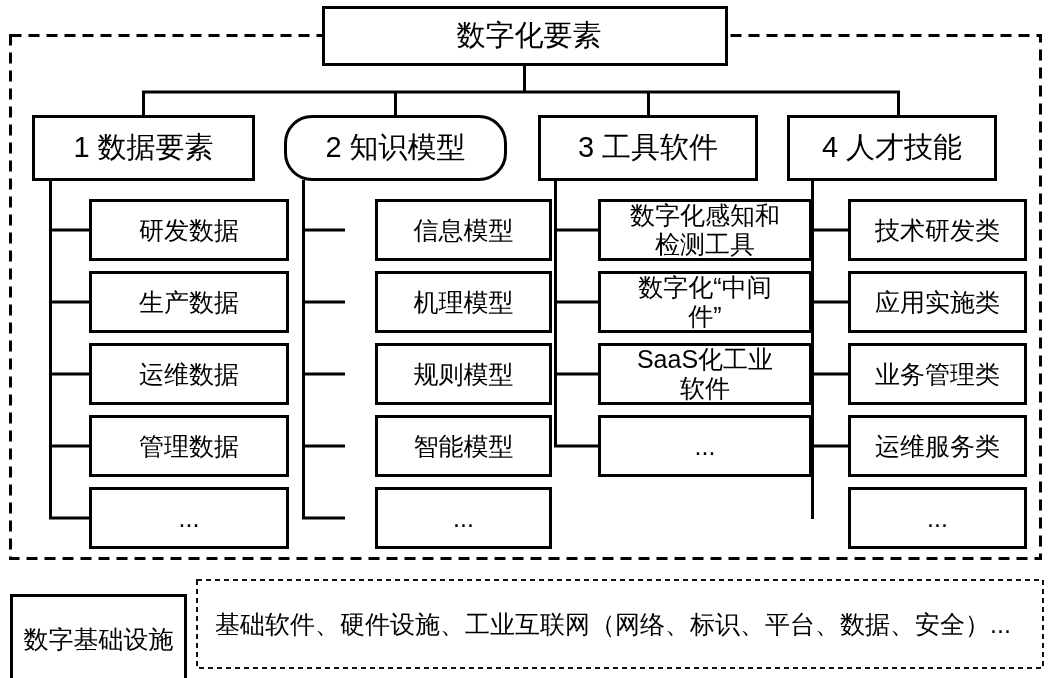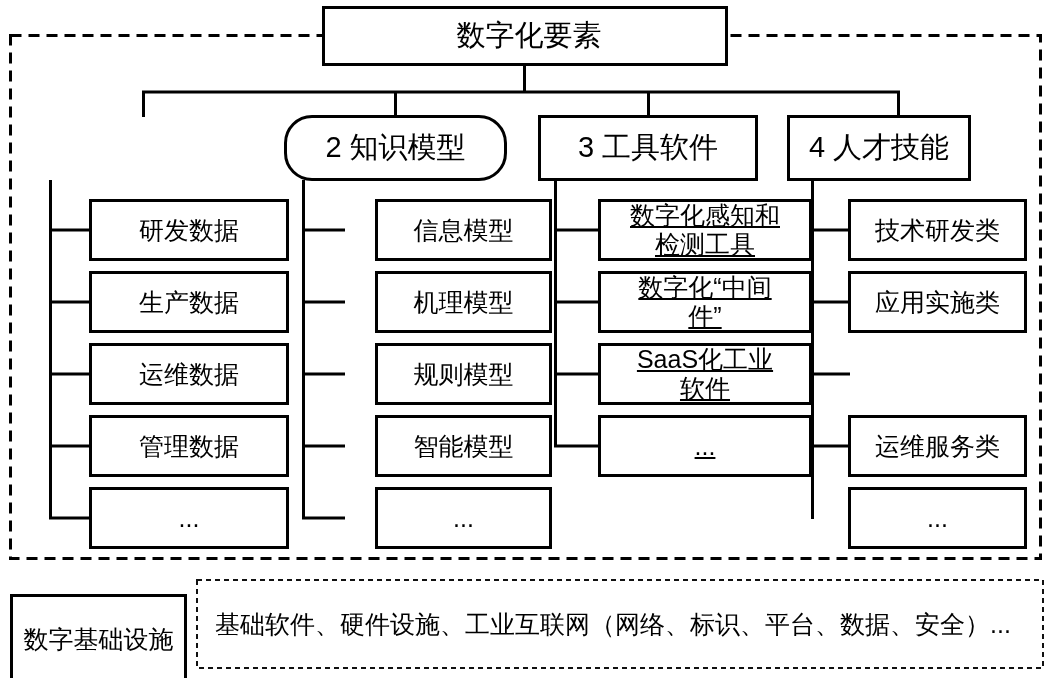--- a/index.html
+++ b/index.html
@@ -6,25 +6,25 @@
   .stage{position:relative;width:1048px;height:678px;background:#fff;overflow:hidden;
          font-family:"Liberation Sans","DejaVu Sans",sans-serif;color:#000;}
   .overlay{position:absolute;left:0;top:0;width:1048px;height:678px;z-index:1;}
   .box{position:absolute;z-index:2;background:#fff;border:3px solid #000;box-sizing:border-box;
        display:flex;align-items:center;justify-content:center;text-align:center;}
   .root{left:322px;top:6px;width:406px;height:60px;font-size:29px;padding-left:8px;}
   .cat{top:115px;height:66px;font-size:29px;}
   .cat1{left:32px;width:223px;}
   .cat2{left:284px;width:223px;border-radius:28px;}
   .cat3{left:538px;width:220px;}
-  .cat4{left:787px;width:184px;}
+  .cat4{left:787px;width:210px;}
   .child{height:62px;font-size:25px;line-height:29px;white-space:pre-line;}
   .col1c{left:89px;width:200px;}
   .col2c{left:343px;width:177px;margin-left:32px;}
-  .col3c{left:598px;width:214px;text-decoration:underline;}
+  .col3c{left:598px;width:214px;}
   .col4c{left:848px;width:179px;}
   .ry1{top:199px}.ry2{top:271px}.ry3{top:343px}.ry4{top:415px}.ry5{top:487px}
   .found-label{left:10px;top:594px;width:177px;height:91px;font-size:25px;}
   .found-desc{position:absolute;z-index:2;left:197px;top:580px;width:846px;height:88px;
               box-sizing:border-box;display:flex;align-items:center;padding-left:18px;
               font-size:25px;text-align:right;}
 </style>
 </head>
 <body>
 
@@ -47,20 +47,21 @@
       <path d="M303.5,180 V519 M302,230 H345 M302,302 H345 M302,374 H345 M302,446 H345 M302,518 H345"></path>
 
       <path d="M555.5,180 V447 M554,230 H600 M554,302 H600 M554,374 H600 M554,446 H600"></path>
 
       <path d="M812.5,180 V519 M811,230 H850 M811,302 H850 M811,374 H850 M811,446 H850"></path>
     </g>
   </svg>
 
   <div class="box root">数字化要素</div>
 
+  <div class="box cat cat1">1 数据要素</div>
   <div class="box cat cat2">2 知识模型</div>
   <div class="box cat cat3">3 工具软件</div>
   <div class="box cat cat4">4 人才技能</div>
 
   <div class="box child col1c ry1">研发数据</div>
   <div class="box child col1c ry2">生产数据</div>
   <div class="box child col1c ry3">运维数据</div>
   <div class="box child col1c ry4">管理数据</div>
   <div class="box child col1c ry5">...</div>
 
@@ -73,19 +74,20 @@
   <div class="box child col3c ry1">数字化感知和
 检测工具</div>
   <div class="box child col3c ry2">数字化“中间
 件”</div>
   <div class="box child col3c ry3">SaaS化工业
 软件</div>
   <div class="box child col3c ry4">...</div>
 
   <div class="box child col4c ry1">技术研发类</div>
   <div class="box child col4c ry2">应用实施类</div>
+  <div class="box child col4c ry3">业务管理类</div>
   <div class="box child col4c ry4">运维服务类</div>
   <div class="box child col4c ry5">...</div>
 
   <div class="box found-label">数字基础设施</div>
   <div class="found-desc">基础软件、硬件设施、工业互联网（网络、标识、平台、数据、安全）...</div>
 
 </div>
 
 </body></html>

